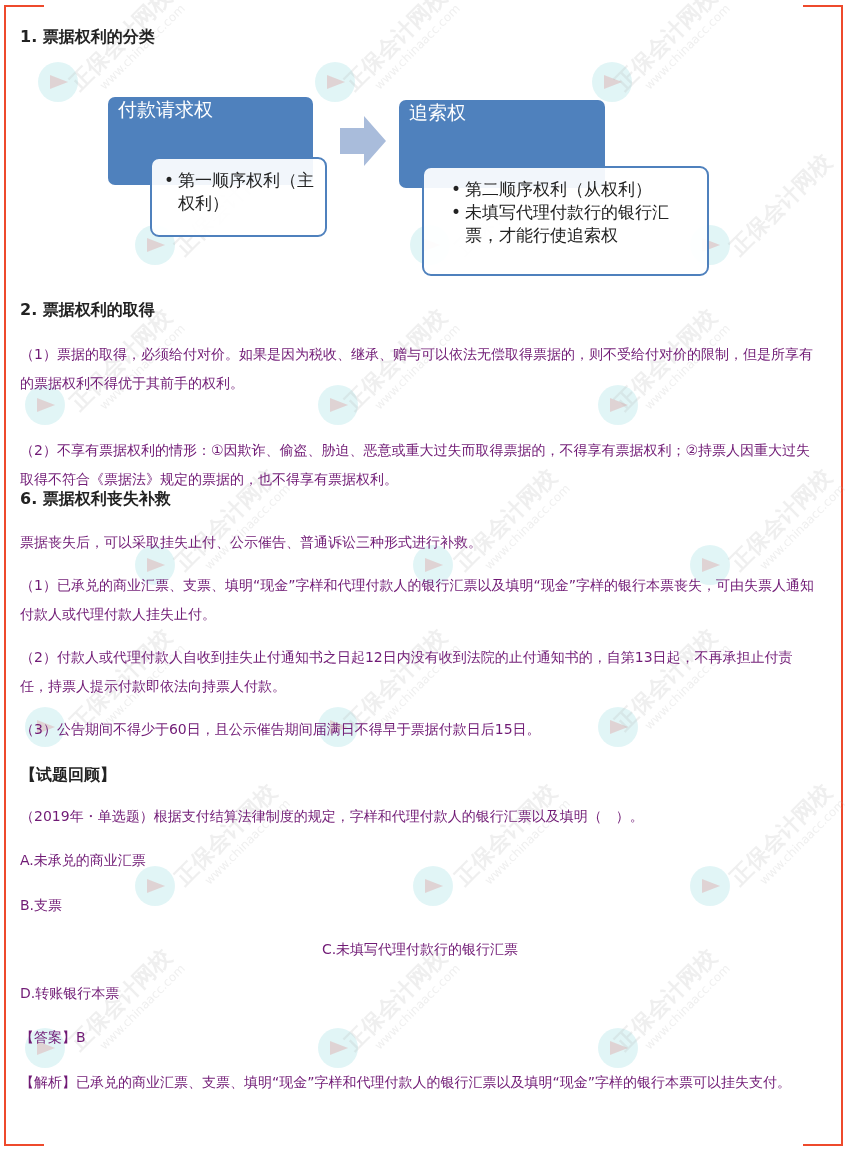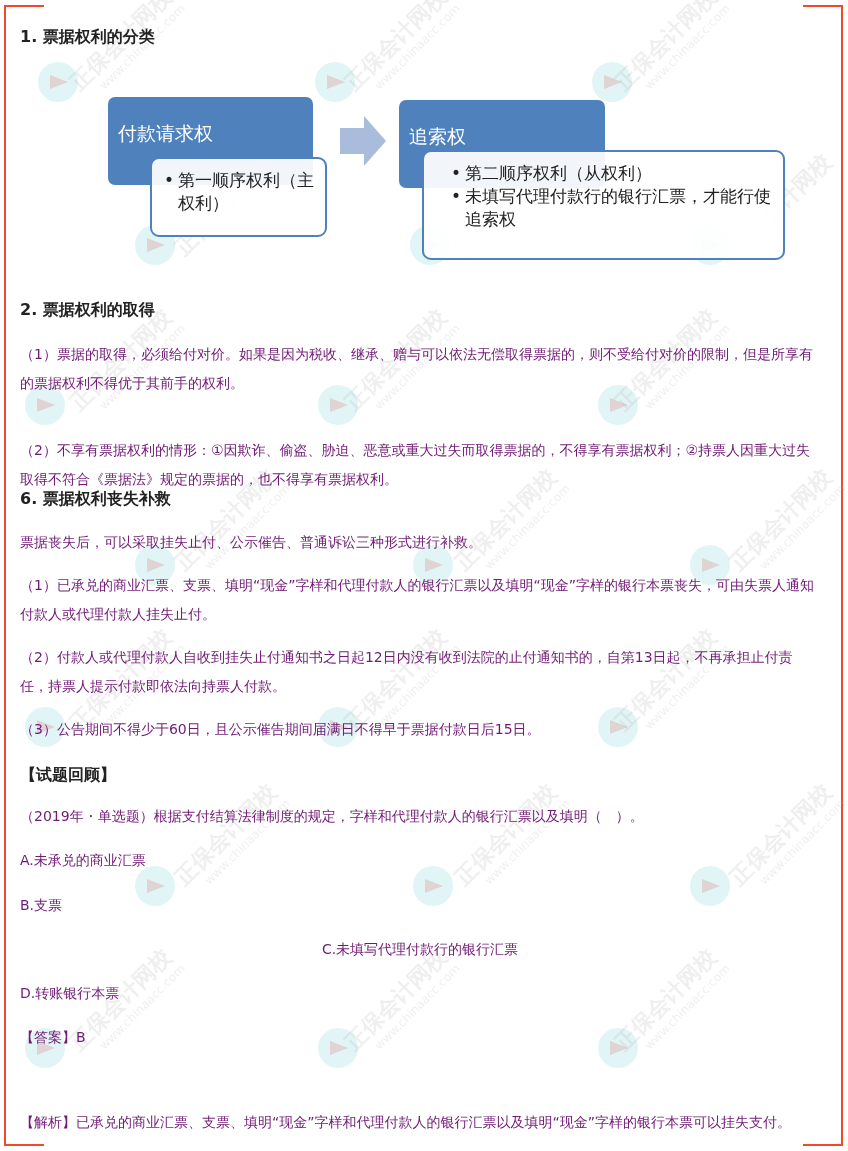--- a/index.html
+++ b/index.html
@@ -10,21 +10,21 @@
              background: rgba(120, 210, 215, 0.22); }
   .wm-logo::after { content: ""; position: absolute; left: 12px; top: 13px; width: 0; height: 0;
              border-left: 18px solid rgba(220, 150, 150, 0.35); border-top: 7px solid transparent; border-bottom: 7px solid transparent; }
   .wm-text { position: absolute; color: rgba(180, 180, 180, 0.22); font-size: 22px; font-weight: bold;
              transform: rotate(-45deg); white-space: nowrap; pointer-events: none; }
   .wm-url { position: absolute; color: rgba(180, 180, 180, 0.22); font-size: 12px;
             transform: rotate(-45deg); white-space: nowrap; pointer-events: none; }
   .heading { position: absolute; left: 20px; font-size: 16px; font-weight: bold; color: #222; }
   .para { position: absolute; left: 20px; width: 800px; font-size: 14px; line-height: 29px; color: #701a75; }
   .diagram-head { position: absolute; background: #4f81bd; border-radius: 7px; color: #ffffff;
-                  font-size: 19px; padding: 24px 10px; box-sizing: border-box; }
+                  font-size: 19px; padding: 0 10px; box-sizing: border-box; }
   .diagram-box { position: absolute; background: rgba(255,255,255,0.93); border: 2px solid #4f81bd;
                  border-radius: 9px; box-sizing: border-box; font-size: 17px; color: #222;
                  padding: 10px 8px 8px 12px; line-height: 23px; }
   .diagram-box ul { margin: 0; padding: 0 0 0 14px; list-style: none; }
   .diagram-box li { position: relative; }
   .diagram-box li::before { content: "•"; position: absolute; left: -14px; top: 0; }
   .arrow { position: absolute; left: 340px; top: 116px; width: 46px; height: 50px; }
 </style>
 </head>
 <body>
@@ -110,21 +110,21 @@
     </ul>
   </div>
 
   <svg class="arrow" viewBox="0 0 46 50">
     <polygon points="0,12 24,12 24,0 46,25 24,50 24,38 0,38" fill="#a9bcdb"></polygon>
   </svg>
 
   <div class="diagram-head" style="left:399px; top:100px; width:206px; height:88px;">
     <span>追索权</span>
   </div>
-  <div class="diagram-box" style="left:422px; top:150px; width:363px; height:110px;padding-left:27px;">
+  <div class="diagram-box" style="left:422px; top:166px; width:287px; height:110px;padding-left:27px;">
     <ul>
       <li>第二顺序权利（从权利）</li>
       <li>未填写代理付款行的银行汇票，才能行使追索权</li>
     </ul>
   </div>
 </div>
 
 <div class="heading" style="top:300px;">2. 票据权利的取得</div>
 <div class="para" style="top:340px;">（1）票据的取得，必须给付对价。如果是因为税收、继承、赠与可以依法无偿取得票据的，则不受给付对价的限制，但是所享有的票据权利不得优于其前手的权利。</div>
 <div class="para" style="top:436px;">（2）不享有票据权利的情形：①因欺诈、偷盗、胁迫、恶意或重大过失而取得票据的，不得享有票据权利；②持票人因重大过失取得不符合《票据法》规定的票据的，也不得享有票据权利。</div>
@@ -135,13 +135,13 @@
 <div class="para" style="top:643px;">（2）付款人或代理付款人自收到挂失止付通知书之日起12日内没有收到法院的止付通知书的，自第13日起，不再承担止付责任，持票人提示付款即依法向持票人付款。</div>
 <div class="para" style="top:715px;">（3）公告期间不得少于60日，且公示催告期间届满日不得早于票据付款日后15日。</div>
 
 <div class="heading" style="top:765px;">【试题回顾】</div>
 <div class="para" style="top:802px;">（2019年・单选题）根据支付结算法律制度的规定，字样和代理付款人的银行汇票以及填明（　）。</div>
 <div class="para" style="top:846px;">A.未承兑的商业汇票</div>
 <div class="para" style="top:891px;">B.支票</div>
 <div class="para" style="top:935px;text-align:center;">C.未填写代理付款行的银行汇票</div>
 <div class="para" style="top:979px;">D.转账银行本票</div>
 <div class="para" style="top:1023px;">【答案】B</div>
-<div class="para" style="top:1068px;margin-top:40px;">【解析】已承兑的商业汇票、支票、填明“现金”字样和代理付款人的银行汇票以及填明“现金”字样的银行本票可以挂失支付。</div>
+<div class="para" style="top:1068px;">【解析】已承兑的商业汇票、支票、填明“现金”字样和代理付款人的银行汇票以及填明“现金”字样的银行本票可以挂失支付。</div>
 
 </body></html>

